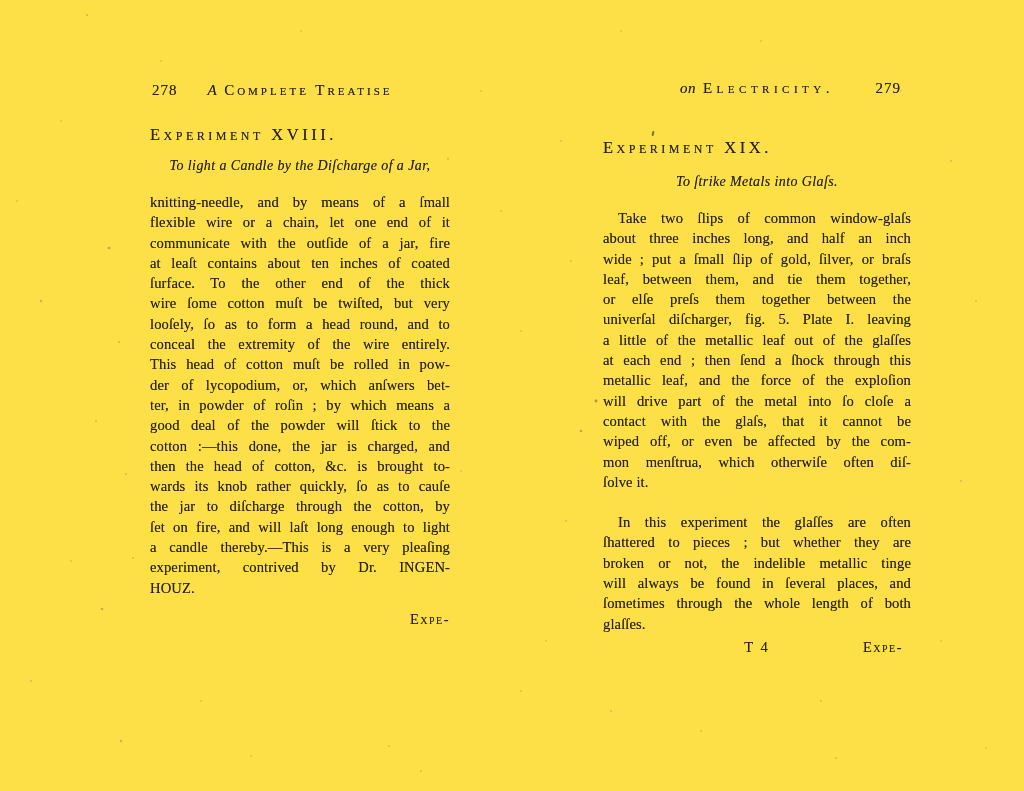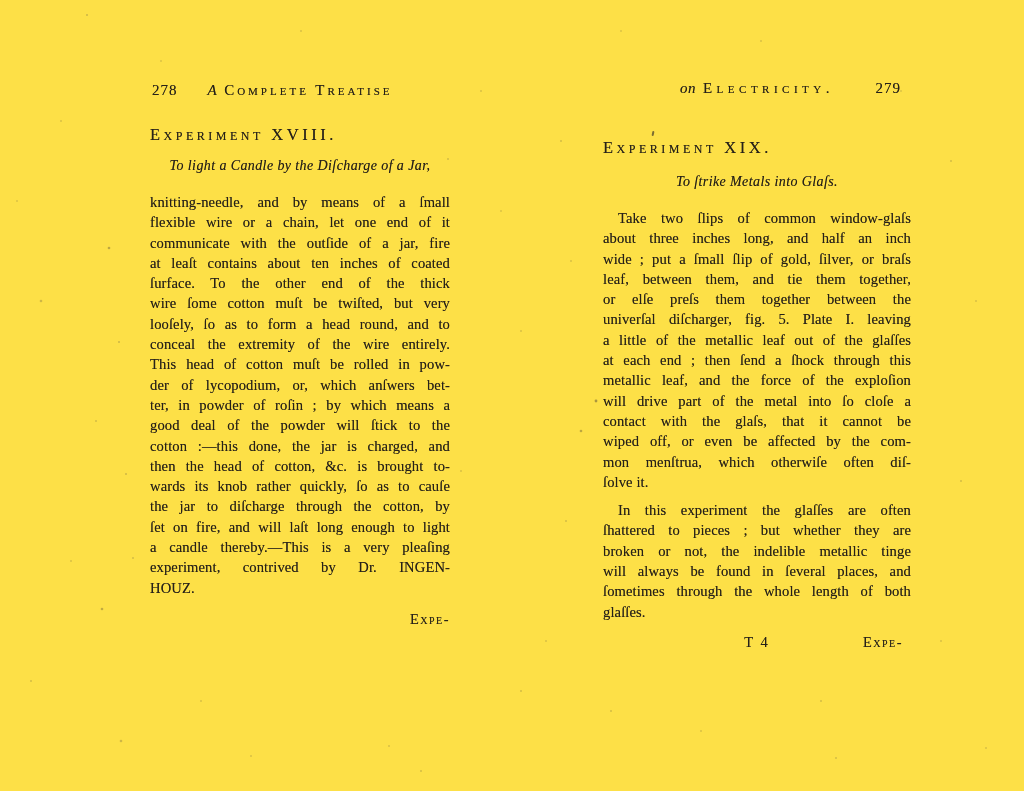--- a/index.html
+++ b/index.html
@@ -54,40 +54,40 @@
     font-size: 14px; line-height: 20px;
     letter-spacing: 0.4px;
     white-space: nowrap;
   }
   .page-left  .subheading { margin-top: 11px; }
   .page-right .subheading { margin-top: 14px; }
 
   
   .body-text { margin-top: 16px; }
   .para { margin: 0; }
-  .para + .para { margin-top: 8px; }
+  .para + .para { margin-top: 20px; }
   .line {
     font-size: 14.6px;
     line-height: 20.3px;
     text-align: justify;
     text-align-last: justify;
     white-space: normal;
     letter-spacing: 0.1px;
   }
   .line.first { text-indent: 15px; }
   .line.last  { text-align-last: left; }
 
   
   .footer-row {
     position: relative;
     height: 18px; line-height: 18px;
     font-size: 14.5px;
   }
   .page-left  .footer-row { margin-top: 12px; text-align: right; }
-  .page-right .footer-row { margin-top: 11px;  text-align: center; }
+  .page-right .footer-row { margin-top: 4px;  text-align: center; }
   .catchword {
     font-variant: small-caps;
     letter-spacing: 1.5px;
   }
   .page-right .catchword { position: absolute; right: 8px; top: 0; }
   .signature { letter-spacing: 2px; }
 
   
   .scan { text-shadow: 0 0 0.5px rgba(38,33,25,0.55); }
 

